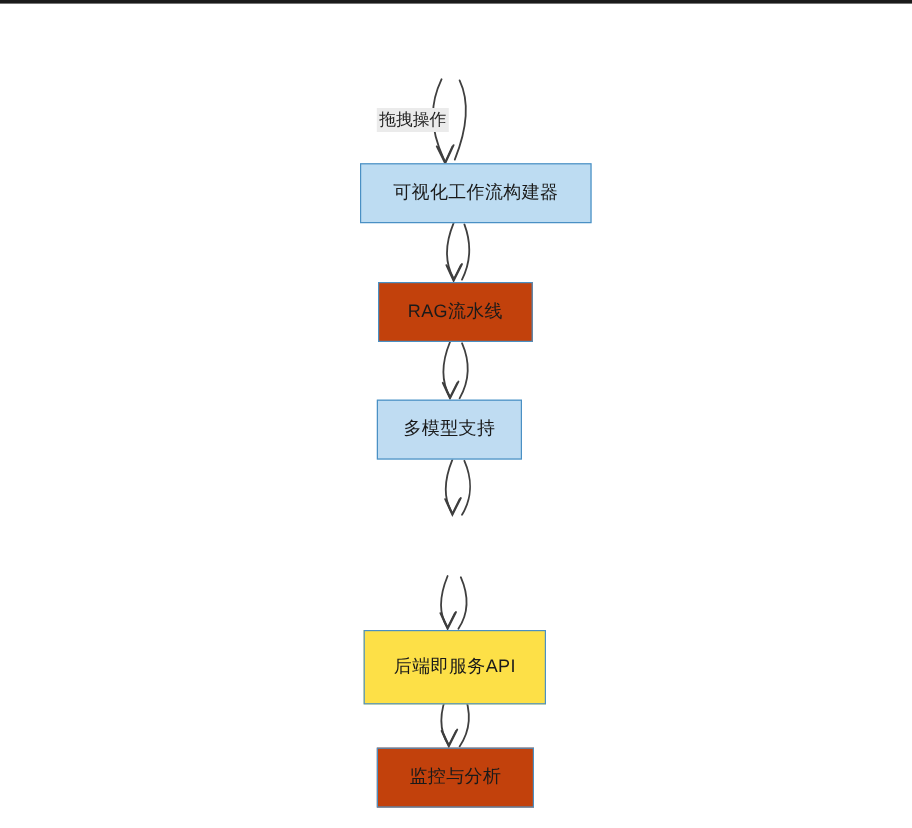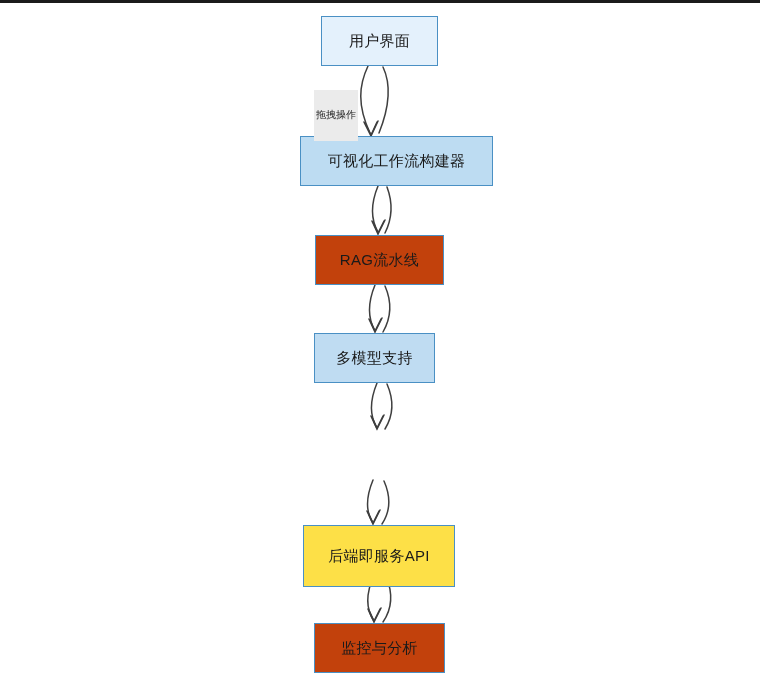--- a/index.html
+++ b/index.html
@@ -47,23 +47,23 @@
     letter-spacing: 0.3px;
     white-space: nowrap;
   }
   .node-label {
     display: block;
   }
   .edge-label {
     position: absolute;
     background: #ebebeb;
     color: #1f1f1f;
-    font-size: 10px;
+    font-size: 14px;
     line-height: 1.25;
-    padding: 19px 2px;
+    padding: 1px 2px;
     white-space: nowrap;
   }
 </style>
 </head>
 <body>
 
 <div id="canvas">
 
   <div class="top-strip"></div>
 
@@ -105,23 +105,20 @@
     </g>
 
     <g fill="none" stroke="#3f3f3f" stroke-width="1.5" stroke-linecap="round">
       <path d="M 374 575 C 366 593, 365 608, 374 621"></path>
       <path d="M 386 576 C 393 593, 392 609, 383 622"></path>
       <path d="M 368 609 L 374 622 L 381 608" stroke-width="1.6"></path>
       <path d="M 369 610 L 374 621 L 380 609" stroke-width="1.4"></path>
     </g>
   </svg>
 
-  <div class="node" style="left:321px; top:16px; width:117px; height:50px; background:#e4f1fc;">
-    <span class="node-label">用户界面</span>
-  </div>
 
   <div class="node" style="left:300px; top:136px; width:193px; height:50px; background:#bddcf2;">
     <span class="node-label">可视化工作流构建器</span>
   </div>
 
   <div class="node" style="left:315px; top:235px; width:129px; height:50px; background:#c2410c;">
     <span class="node-label">RAG流水线</span>
   </div>
 
   <div class="node" style="left:314px; top:333px; width:121px; height:50px; background:#bfdcf2;">

